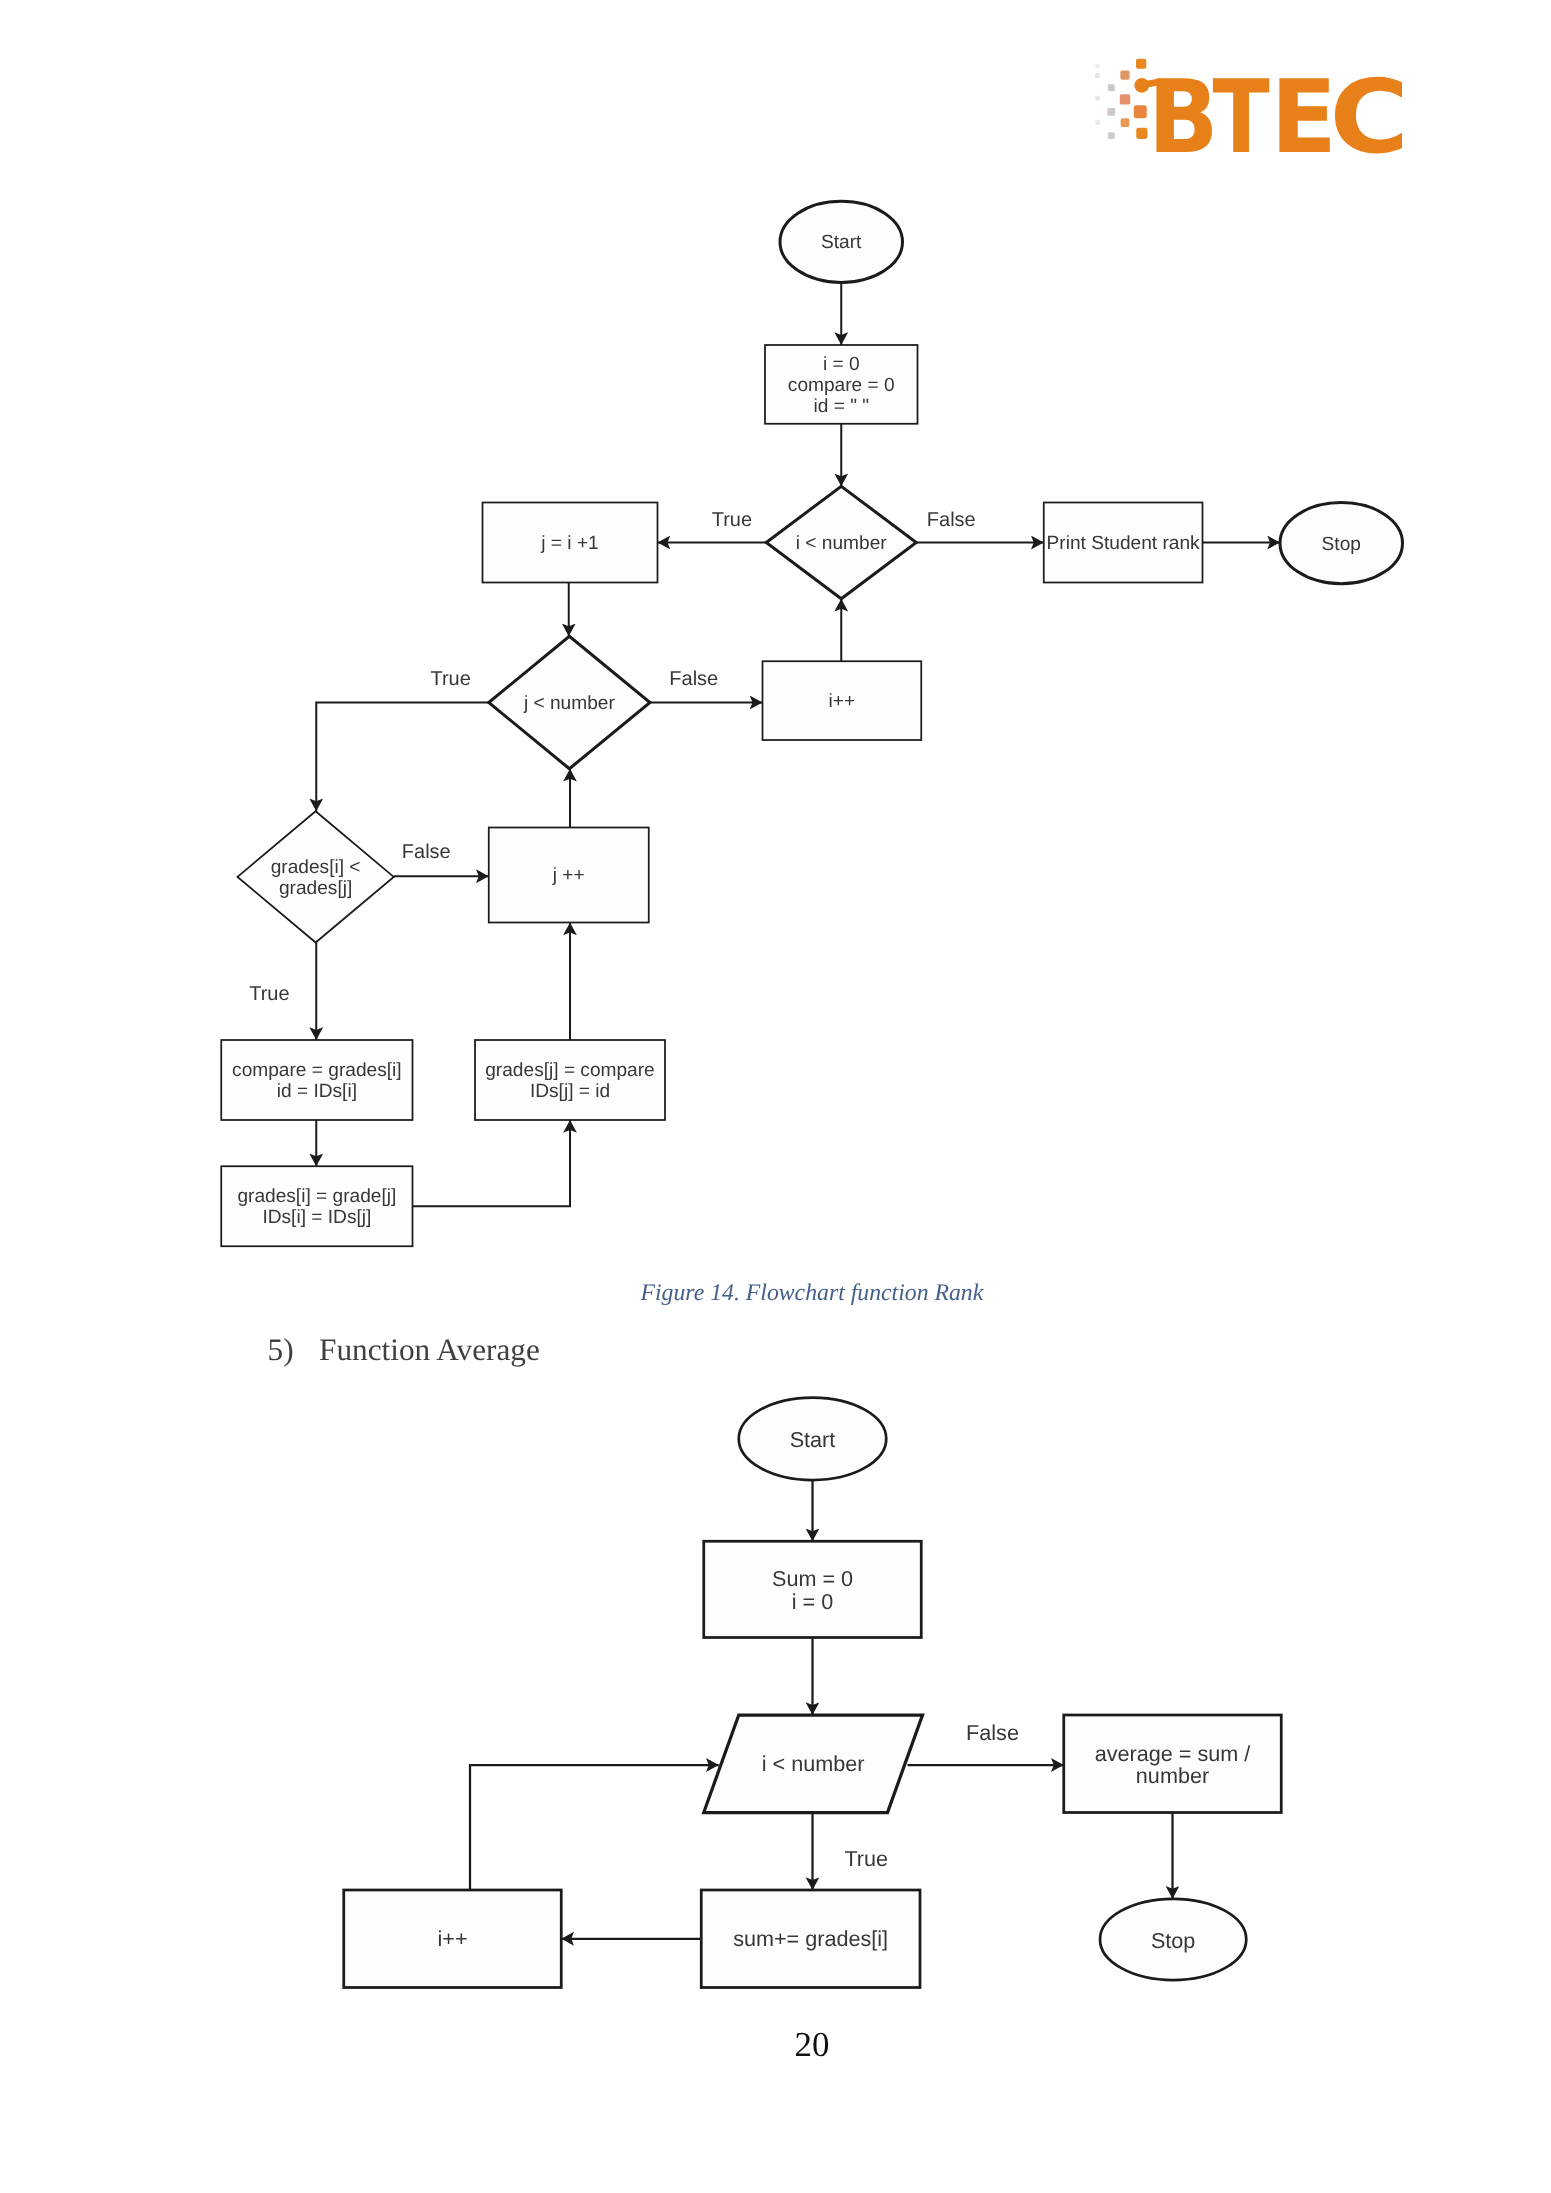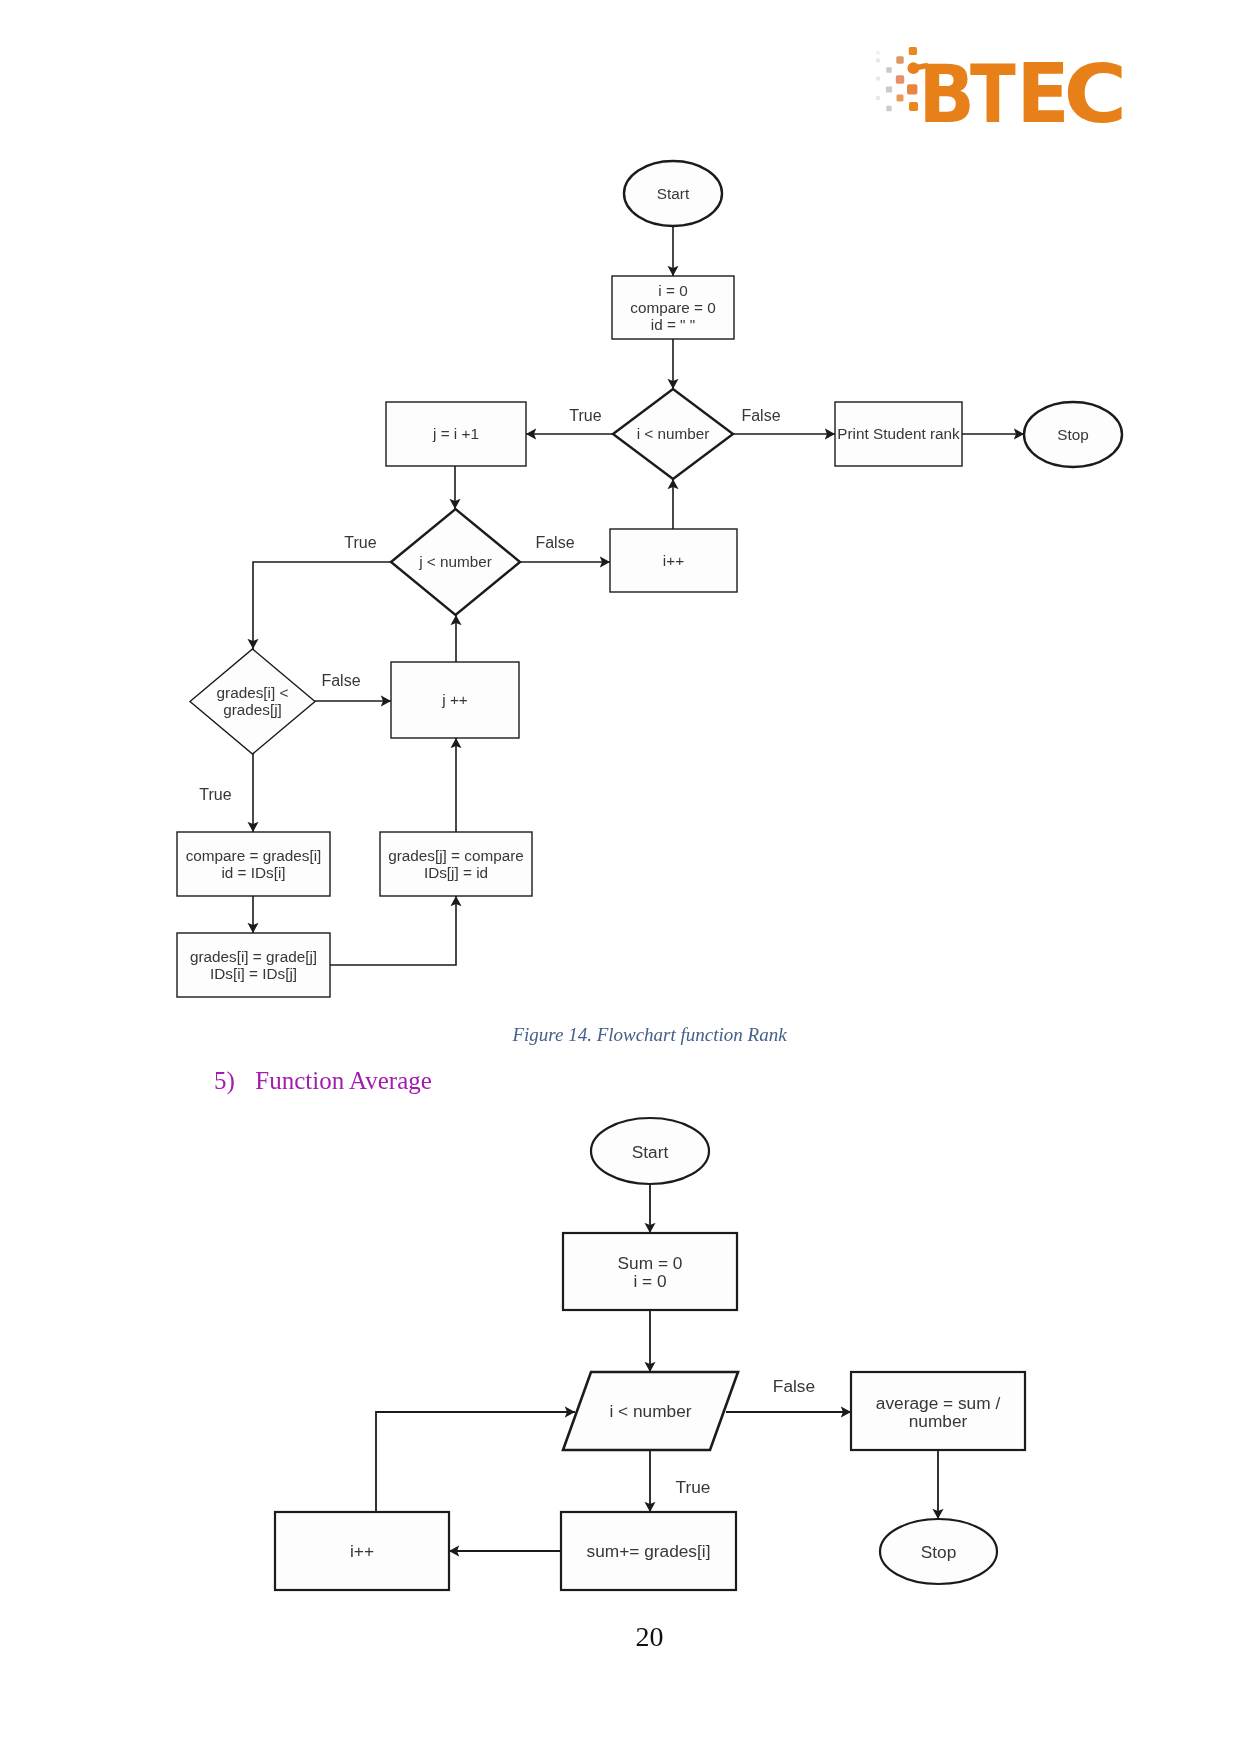--- a/index.html
+++ b/index.html
@@ -23,21 +23,21 @@
   .nlabel{font-family:"Liberation Sans", sans-serif;fill:#373737;
           text-anchor:middle;dominant-baseline:middle;}
   .elabel{font-family:"Liberation Sans", sans-serif;fill:#373737;
           text-anchor:middle;}
 
   
   .caption{position:absolute;left:29px;top:1024px;width:1241px;text-align:center;
            font-family:"Liberation Serif", serif;font-style:italic;font-size:19px;
            color:#44608A;}
   .heading{position:absolute;left:214px;top:1067px;font-family:"Liberation Serif", serif;
-           font-size:25px;color:#a21caf;white-space:nowrap;}
+           font-size:25px;color:#404040;white-space:nowrap;}
   .heading .hnum{display:inline-block;width:35px;}
   .pageno{position:absolute;left:29px;top:1621px;width:1241px;text-align:center;
           font-family:"Liberation Serif", serif;font-size:28px;color:#111;}
 </style>
 </head>
 <body>
 
 <div class="page">
 
   <div class="logo">

